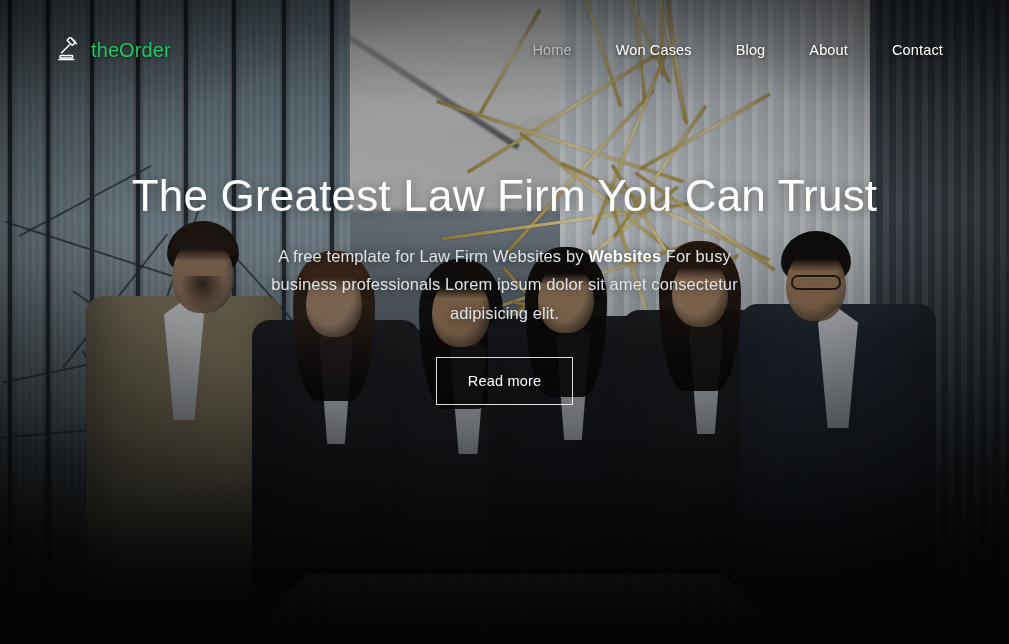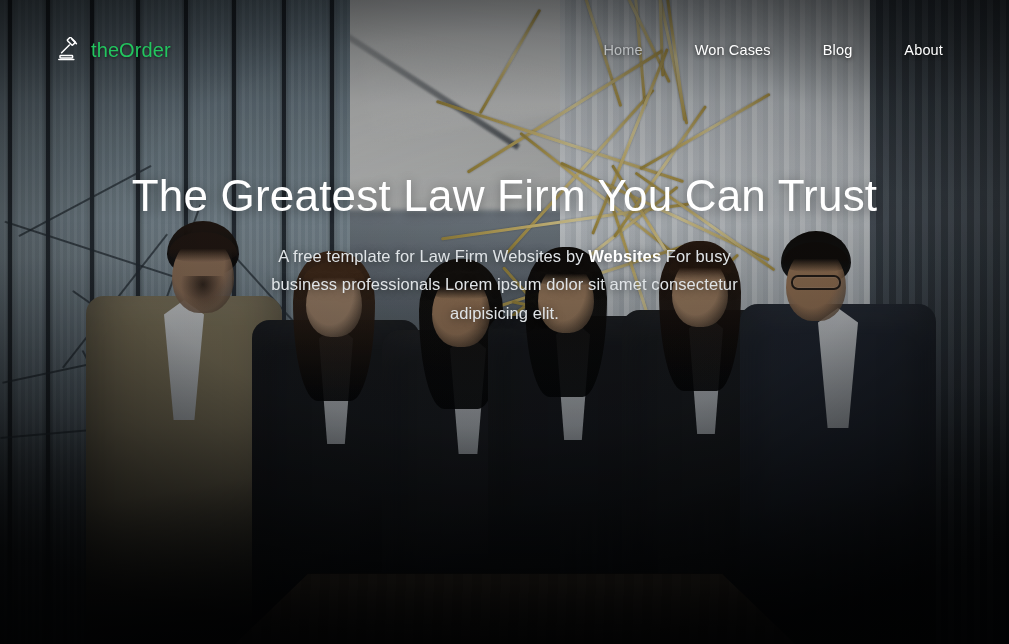--- a/index.html
+++ b/index.html
@@ -95,21 +95,21 @@
   
   .content{ position:absolute; inset:0; z-index:40; }
 
   .navbar{ position:absolute; top:0; left:0; right:0; height:100px;
     display:flex; align-items:center; padding:0 46px 0 56px; }
   .brand{ display:flex; align-items:center; gap:9px; text-decoration:none; }
   .brand-icon{ width:26px; height:26px; display:block; }
   .brand-text{ color:#22c55e; font-size:20px; font-weight:400; letter-spacing:.1px;
     text-shadow:0 1px 3px rgba(0,0,0,.55); }
 
-  .nav{ margin-left:auto; display:flex; align-items:center; gap:12px; }
+  .nav{ margin-left:auto; display:flex; align-items:center; gap:4px; }
   .nav a{ color:#ffffff; font-size:14.5px; text-decoration:none; padding:8px 20px;
     letter-spacing:.15px; text-shadow:0 1px 4px rgba(0,0,0,.65); white-space:nowrap; }
   .nav a.active{ color:#b9bcbe; }
 
   .center{ position:absolute; left:0; right:0; top:172px; text-align:center; padding:0 110px; }
   .headline{ color:#ffffff; font-size:44px; font-weight:300; line-height:1.09;
     letter-spacing:.2px; text-shadow:0 2px 12px rgba(0,0,0,.42); }
   .sub{ margin-top:22px; color:#dfe3e6; font-size:16.5px; font-weight:400;
     line-height:1.72; letter-spacing:.1px; text-shadow:0 1px 8px rgba(0,0,0,.55);
     max-width:510px; margin-left:auto; margin-right:auto; }
@@ -261,24 +261,28 @@
             </g>
           </svg>
         </span>
         <span class="brand-text">theOrder</span>
       </a>
       <nav class="nav" id="nav">
           <a href="#" class="active">Home</a>
           <a href="#">Won Cases</a>
           <a href="#">Blog</a>
           <a href="#">About</a>
+          <a href="#">Contact</a>
         </nav>
     </div>
 
     <div class="center">
       <h1 class="headline">The Greatest Law Firm You Can Trust</h1>
       <p class="sub">
         <span>A free template for Law Firm Websites by </span><b>Websites</b><span> For busy business professionals Lorem ipsum dolor sit amet consectetur adipisicing elit.</span>
       </p>
+      <div class="cta-wrap">
+        <a class="cta" href="#">Read more</a>
+      </div>
     </div>
 
   </div>
 </div>
 
 </body></html>

